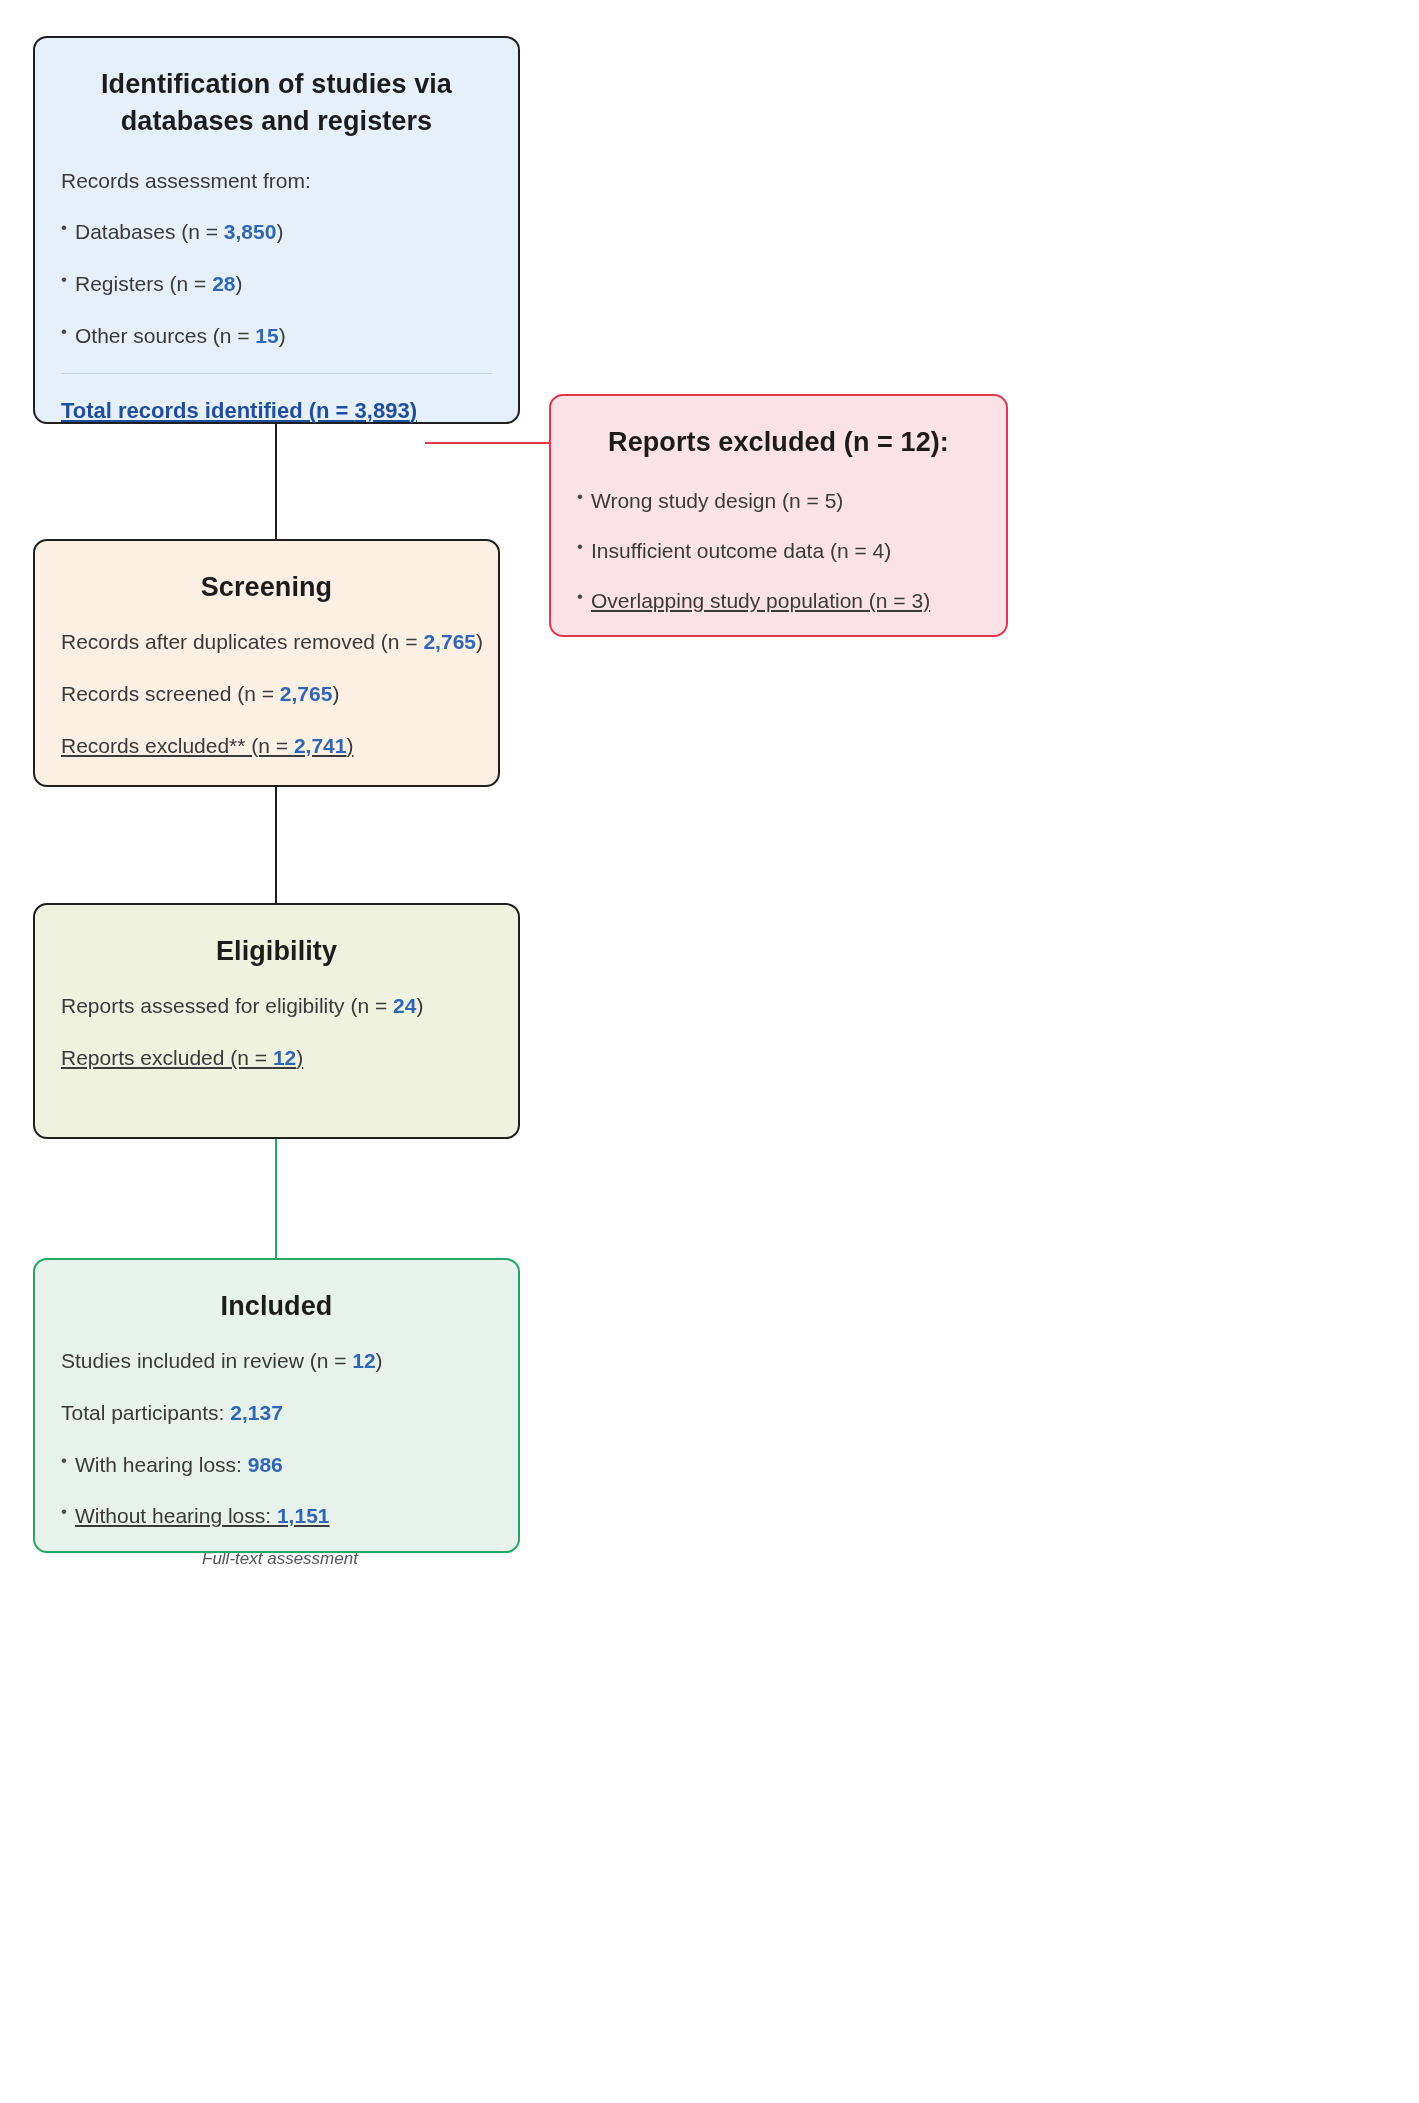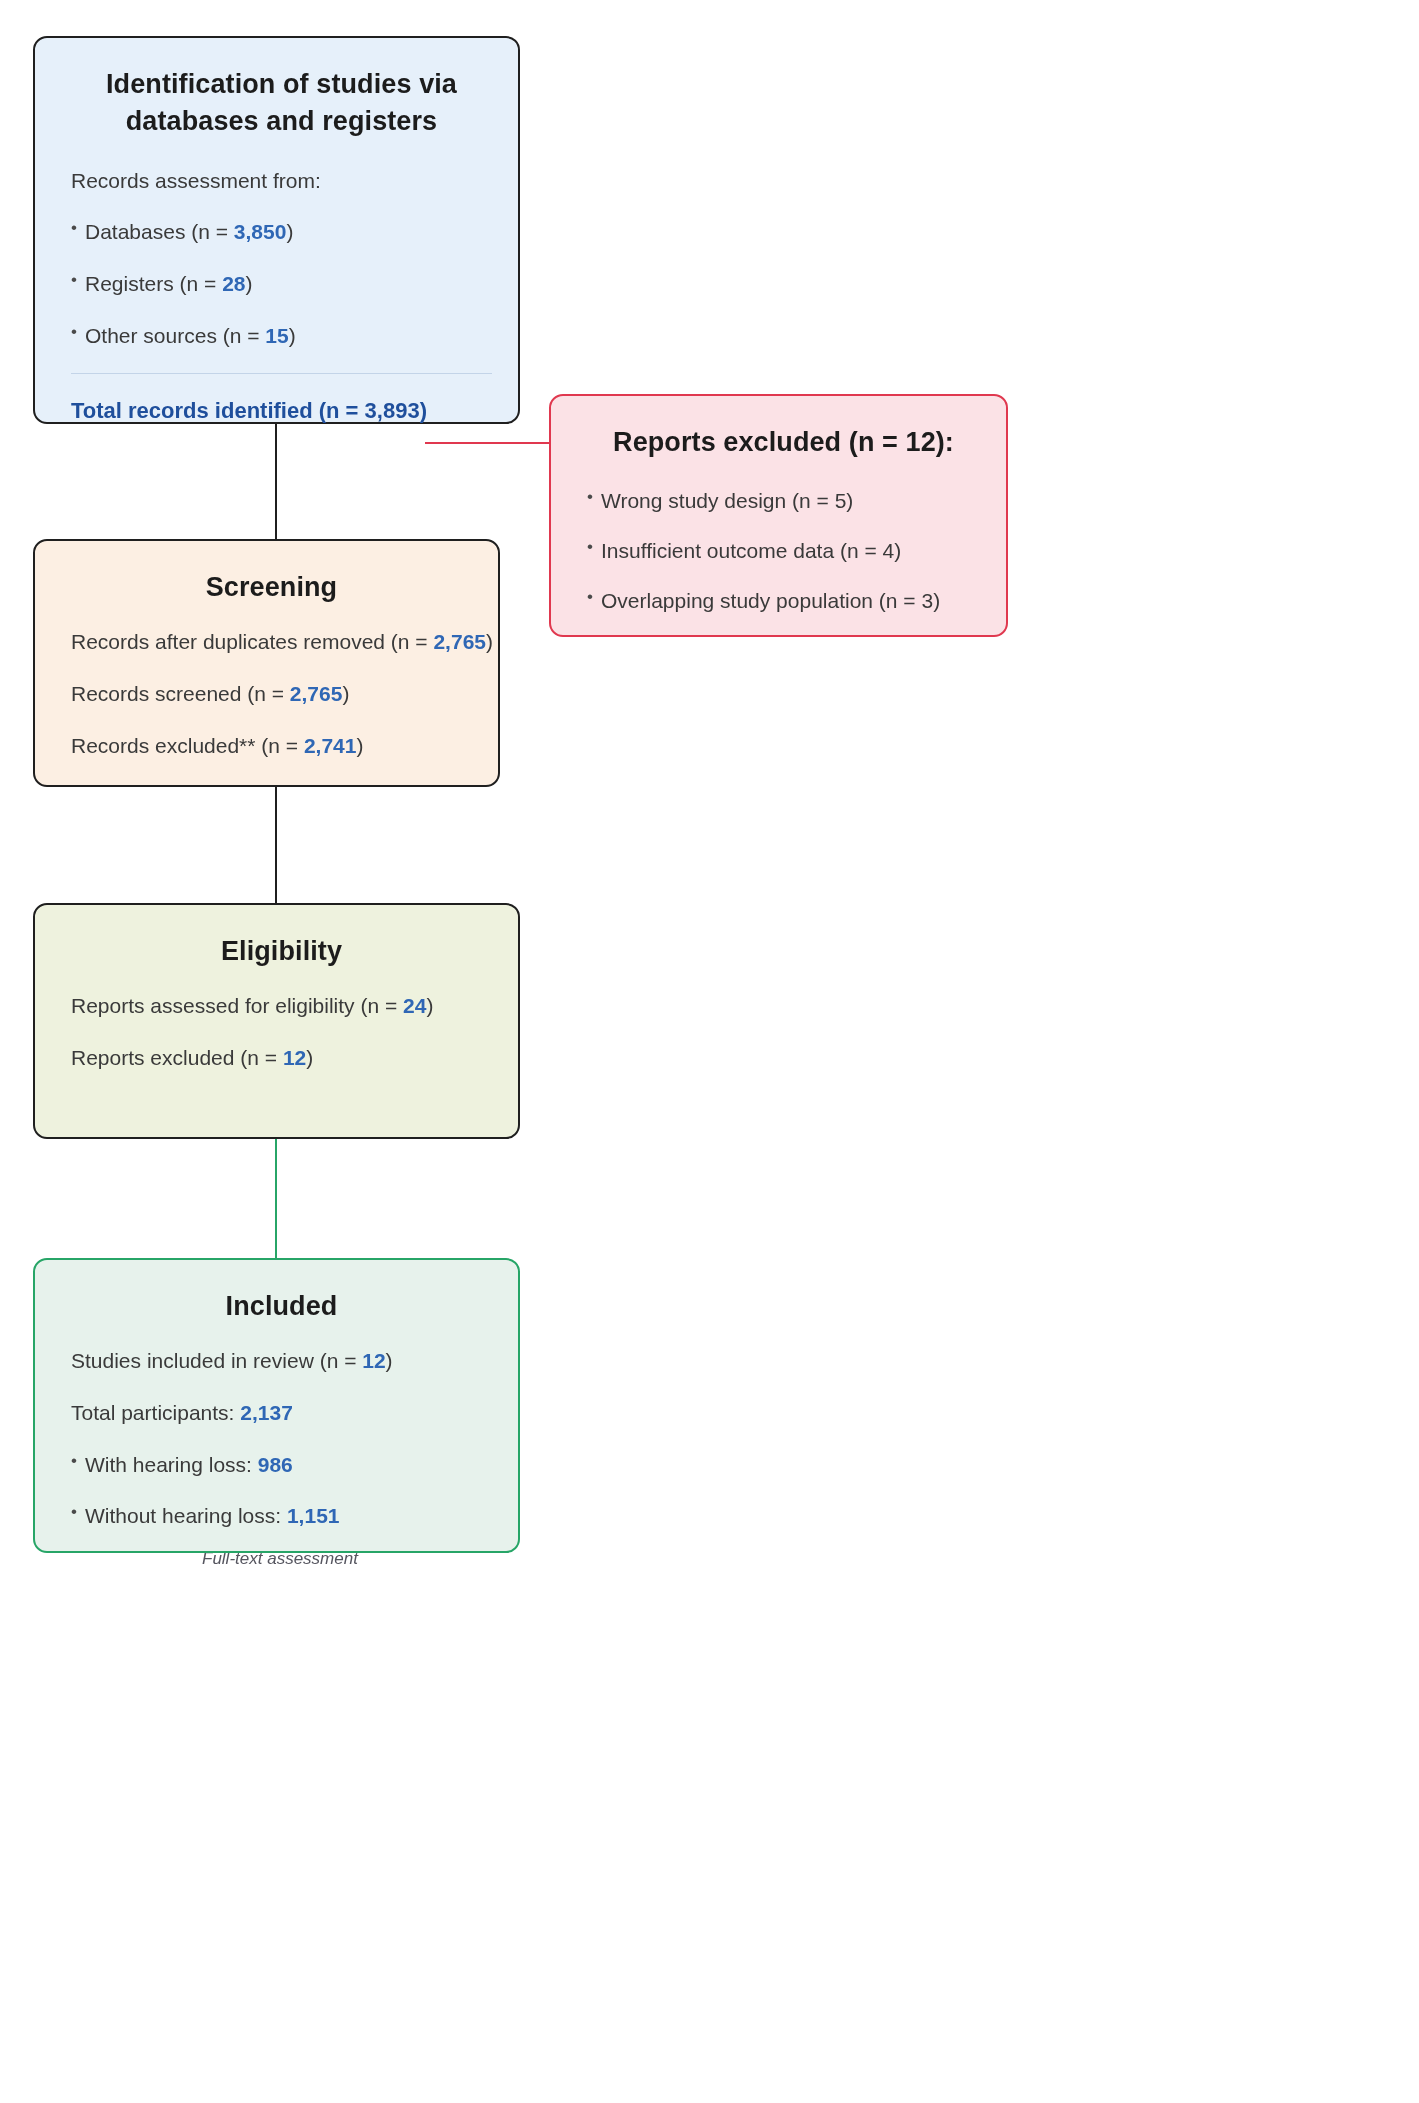--- a/index.html
+++ b/index.html
@@ -22,41 +22,41 @@
     width: 1419px;
     height: 2103px;
   }
 
   
   .box {
     position: absolute;
     box-sizing: border-box;
     border-radius: 14px;
     border: 2px solid #000;
-    padding: 22px 26px 26px 36px;
+    padding: 22px 26px 26px 26px;
   }
   .box-title {
     font-size: 27px;
     font-weight: bold;
     text-align: center;
     color: #1c1c1c;
     line-height: 1.38;
     margin: 6px 0 22px 0;
     letter-spacing: .1px;
   }
   .box-title.two-line { margin-bottom: 26px; }
 
   .line {
     font-size: 21px;
     line-height: 1.32;
     color: #3a3a3a;
     margin: 0 0 24px 0;
     white-space: nowrap;
   }
-  .line:last-child { margin-bottom: 0; }
+  .line:last-child { margin-bottom: 0; text-decoration: underline; }
   .line .num { color: #2f67b5; font-weight: 600; }
   .line.bullet { padding-left: 14px; position: relative; }
   .line.bullet::before {
     content: "\2022";
     position: absolute;
     left: 0;
     top: -1px;
     color: #4a4a4a;
     font-size: 17px;
   }

